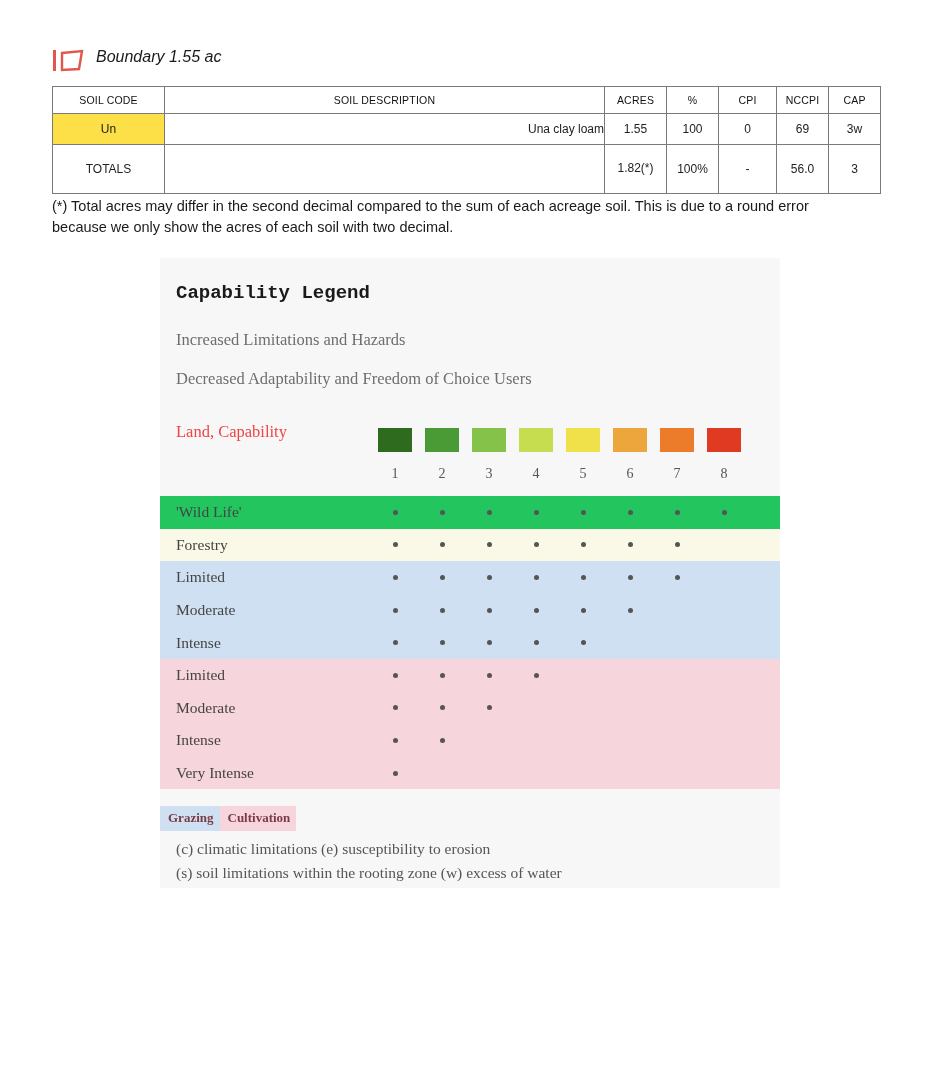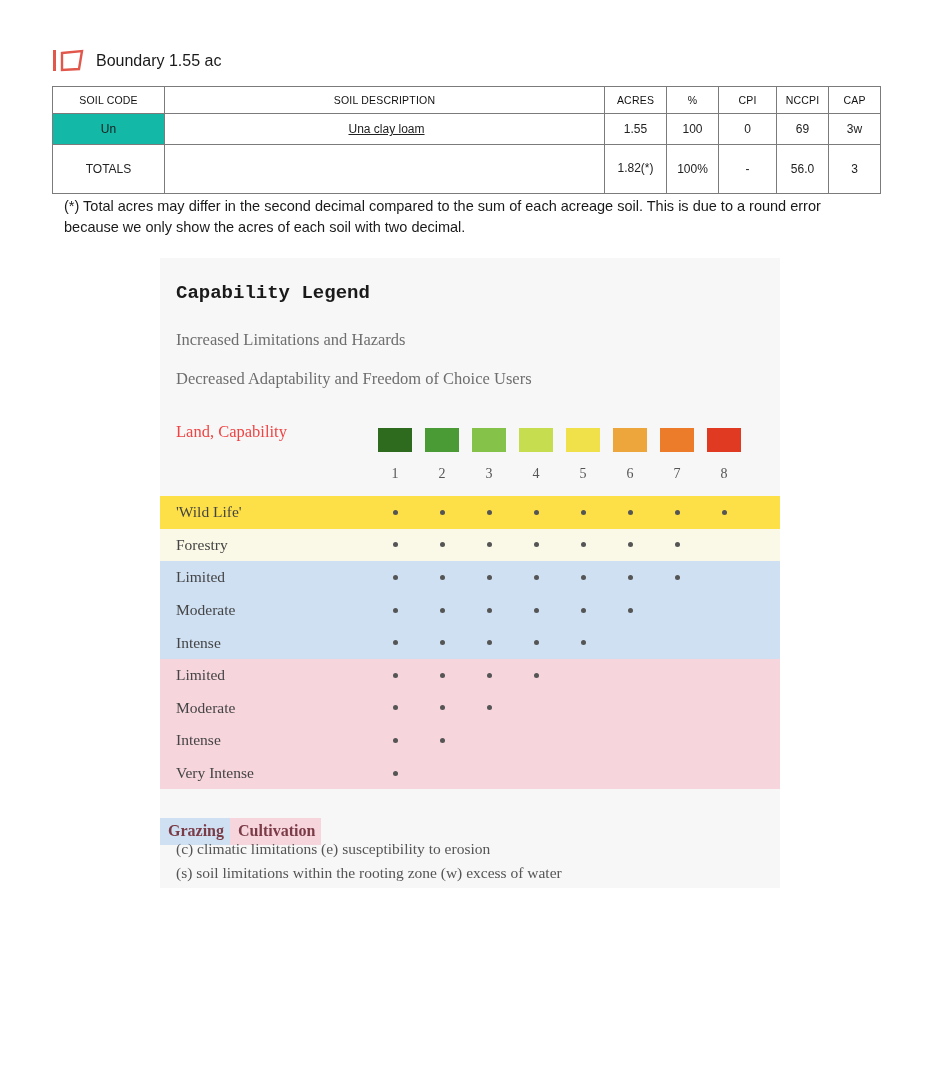--- a/index.html
+++ b/index.html
@@ -15,22 +15,22 @@
     position: relative;
     overflow: hidden;
   }
 
   
   .boundary-row {
     position: absolute;
     left: 52px;
     top: 48px;
     display: flex;
-    align-items: center;
     gap: 10px;
+    font-style: italic;
   }
   .boundary-icon {
     width: 34px;
     height: 26px;
     position: relative;
   }
   .boundary-icon svg { display: block; }
   .boundary-label {
     font-size: 16px;
     color: #1a1a1a;
@@ -70,41 +70,40 @@
   }
   .col-code   { width: 112px; }
   .col-desc   { width: 440px; }
   .col-acres  { width: 62px; }
   .col-pct    { width: 52px; }
   .col-cpi    { width: 58px; }
   .col-nccpi  { width: 52px; }
   .col-cap    { width: 52px; }
 
   td.code-cell {
-    background: #14b8a6;
+    background: #fde047;
     color: #1c1c1c;
     font-size: 12px;
   }
   td.desc-cell {
-    text-align: center;
+    text-align: right;
     padding-left: 4px;
     font-size: 12px;
-    text-decoration: underline;
   }
   td.acres-wrap {
     font-size: 12px;
     line-height: 1.15;
     word-break: break-word;
     padding: 0 4px;
   }
 
   
   .footnote {
     position: absolute;
-    left: 64px;
+    left: 52px;
     top: 196px;
     width: 810px;
     font-size: 14.5px;
     line-height: 1.45;
     color: #1a1a1a;
   }
 
   
   .legend-panel {
     position: absolute;
@@ -201,25 +200,24 @@
 
   
   .group-chips {
     position: absolute;
     left: 160px;
     top: 806px;
     display: flex;
   }
   .chip {
     font-family: "Liberation Serif", serif;
-    font-size: 16px;
+    font-size: 13px;
     font-weight: bold;
     color: #7a3b46;
     padding: 4px 6px 5px 8px;
-    margin-top: 12px;
   }
   .chip.grazing { background: #cfe0f3; }
   .chip.cultivation { background: #f7d5dd; }
 
   .notes {
     position: absolute;
     left: 176px;
     width: 600px;
     font-size: 15.5px;
     color: #555;
@@ -307,21 +305,21 @@
       <div class="num-cell">2</div>
       <div class="num-cell">3</div>
       <div class="num-cell">4</div>
       <div class="num-cell">5</div>
       <div class="num-cell">6</div>
       <div class="num-cell">7</div>
       <div class="num-cell">8</div>
     </div>
 
   <div class="cap-rows" id="cap-rows">
-      <div class="cap-row" style="background: #fde047;">
+      <div class="cap-row" style="background: #22c55e;">
         <div class="rlabel">'Wild Life'</div>
         <div class="dots">
           <div class="dotcell">
             <span class="dot"></span>
           </div>
           <div class="dotcell">
             <span class="dot"></span>
           </div>
           <div class="dotcell">
             <span class="dot"></span>

